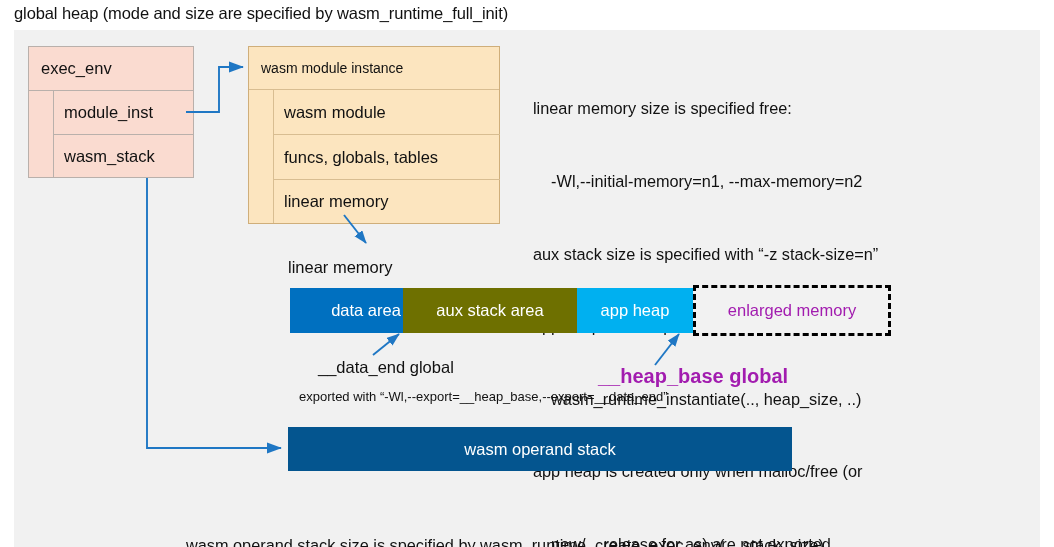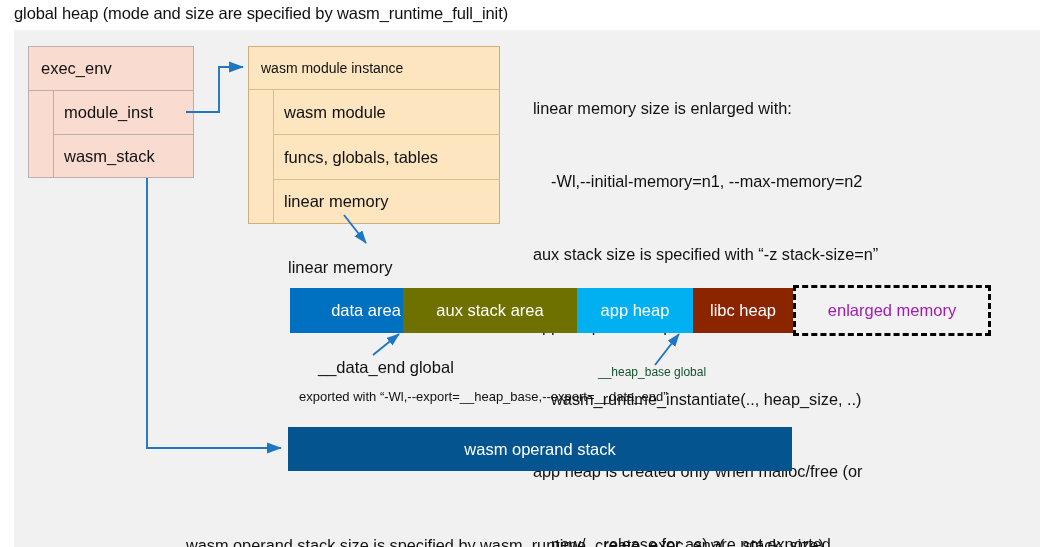--- a/index.html
+++ b/index.html
@@ -185,22 +185,23 @@
     left: 318px;
     top: 358px;
     font-size: 16.5px;
     color: #111;
     text-align: center;
   }
   #ann-heap-base {
     position: absolute;
     left: 598px;
     top: 365px;
-    font-size: 12px;
-    color: #14532d;
+    font-size: 20px;
+    color: #a21caf;
+    font-weight: bold;
   }
   #ann-exported {
     position: absolute;
     left: 299px;
     top: 389px;
     font-size: 13px;
     color: #111;
   }
 
   
@@ -257,36 +258,35 @@
 
   <div id="wmi-box" style="background: rgb(252, 229, 191);">
     <div id="wmi-header">wasm module instance</div>
     <div id="wmi-indent"></div>
     <div class="wmi-row" id="wmi-row-0">wasm module</div>
     <div class="wmi-row" id="wmi-row-1">funcs, globals, tables</div>
     <div class="wmi-row" id="wmi-row-2">linear memory</div>
   </div>
 
   <div id="info-block">
-    <div>linear memory size is enlarged with:</div>
+    <div>linear memory size is specified free:</div>
     <div>    -Wl,--initial-memory=n1, --max-memory=n2</div>
     <div>aux stack size is specified with “-z stack-size=n”</div>
     <div>app heap size is specified with:</div>
     <div>    wasm_runtime_instantiate(.., heap_size, ..)</div>
     <div>app heap is created only when malloc/free (or</div>
     <div>__new/__release for as) are not exported</div>
   </div>
 
   <div id="linear-memory-label">linear memory</div>
 
   <div id="memory-bar">
     <div class="mem-seg" id="seg-0" style="width: 113px; background: rgb(0, 112, 192); color: rgb(255, 255, 255); padding-left: 39px;">data area</div>
     <div class="mem-seg" id="seg-1" style="width: 174px; background: rgb(110, 112, 0); color: rgb(255, 255, 255);">aux stack area</div>
     <div class="mem-seg" id="seg-2" style="width: 116px; background: rgb(0, 176, 240); color: rgb(255, 255, 255);">app heap</div>
-    <div class="mem-seg" id="seg-3" style="width: 100px; background: rgb(139, 37, 0); color: rgb(255, 255, 255);">libc heap</div>
     <div class="mem-seg dashed" id="seg-4" style="width: 198px; background: rgb(242, 242, 242); color: #a21caf;">enlarged memory</div>
   </div>
 
   <div id="ann-data-end">__data_end global</div>
   <div id="ann-heap-base">__heap_base global</div>
   <div id="ann-exported">exported with “-Wl,--export=__heap_base,--export=__data_end”</div>
 
   <div id="operand-stack" style="background: rgb(4, 85, 143);">wasm operand stack</div>
 
   <div id="bottom-block">

